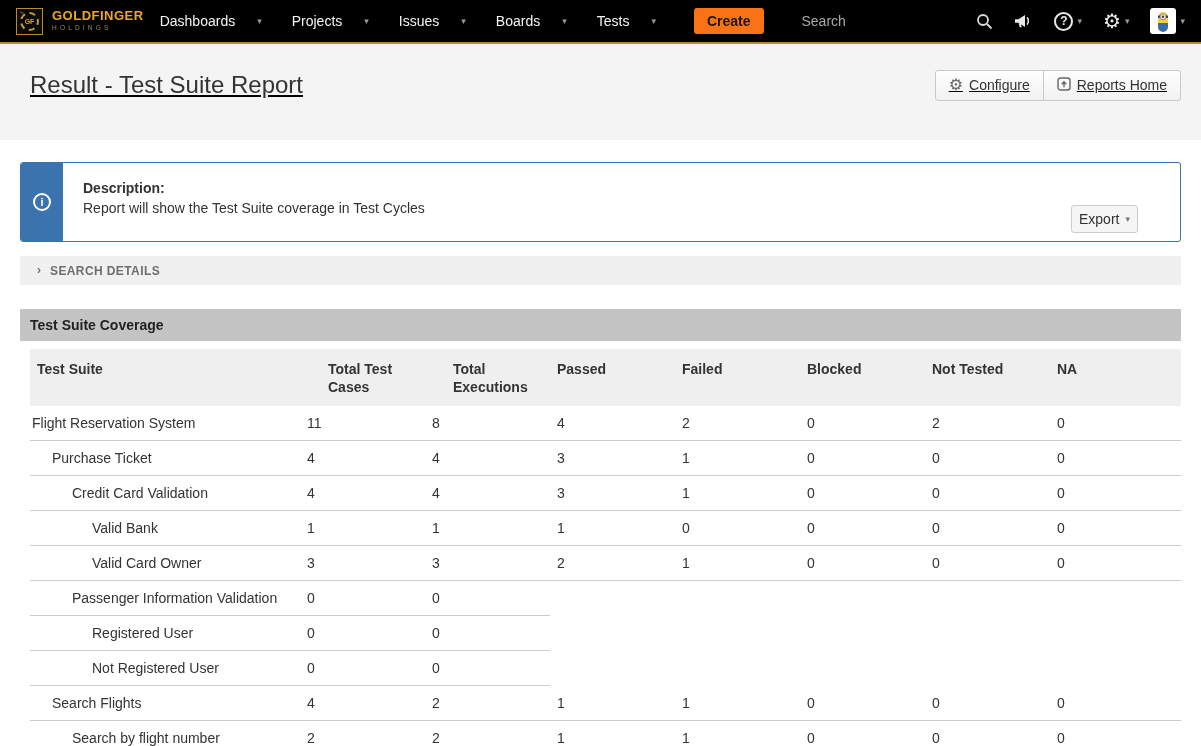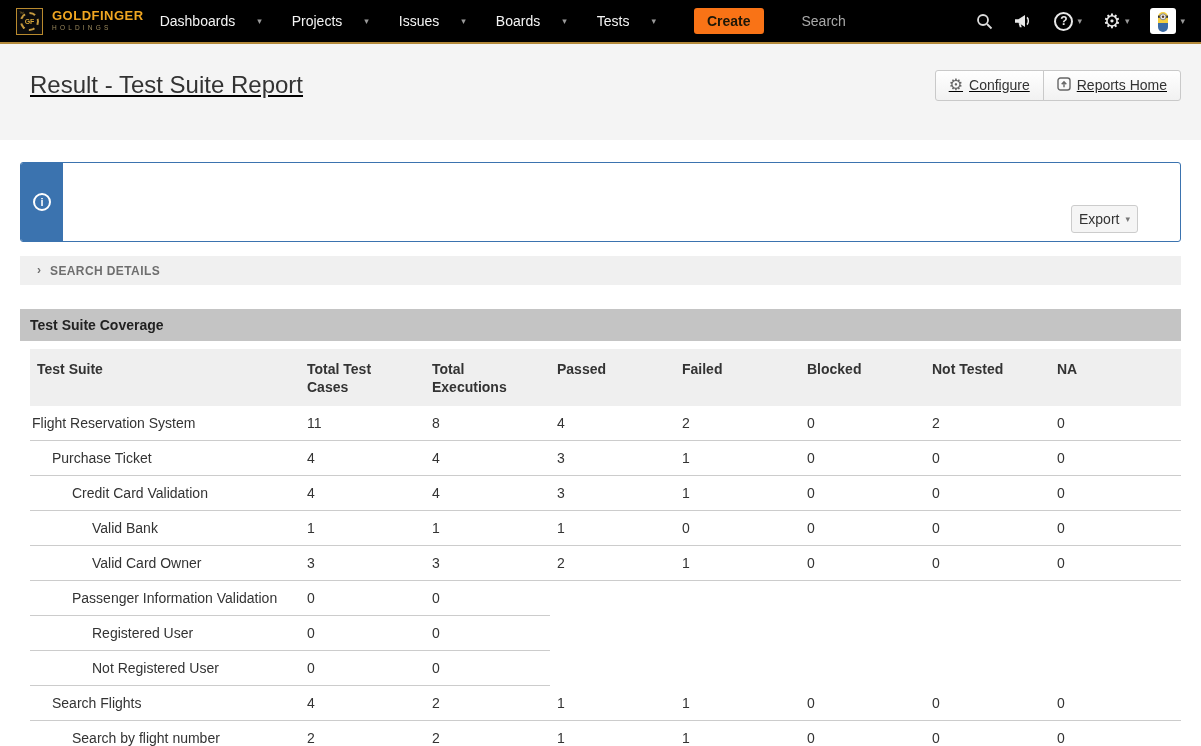--- a/index.html
+++ b/index.html
@@ -74,21 +74,21 @@
   .sd-label { font-size:12px; font-weight:bold; color:#6e6e6e; letter-spacing:.4px; }
 
   .coverage-header { margin-top:24px; background:#c4c4c4; height:32px; display:flex;
                      align-items:center; padding:0 10px; font-weight:bold; font-size:14px;
                      color:#222; }
   .coverage-table { margin:8px 0 0 10px; border-collapse:collapse; width:1151px;
                     table-layout:fixed; }
   .coverage-table th { background:#efefef; text-align:left; font-size:14px; color:#333;
                        padding:11px 7px 10px 7px; vertical-align:top; font-weight:bold;
                        line-height:18px; }
-  .coverage-table th .narrow { display:inline-block; max-width:80px; }
+  .coverage-table th .narrow { display:inline-block; max-width:80px;margin-left:21px; }
   .coverage-table td { font-size:14px; color:#333; padding:8px 7px;
                        border-bottom:1px solid #ccc; line-height:18px;
                        white-space:nowrap; overflow:hidden; }
   .coverage-table td.no-border { border-bottom:none; }
   .coverage-table tr.bold-row td { font-weight:normal; }
 </style>
 </head>
 <body>
 
 <div class="navbar">
@@ -183,20 +183,24 @@
       <span>Reports Home</span>
     </button>
   </div>
 </div>
 
 <div class="content">
 
   <div class="desc-panel">
     <div class="desc-accent">
       <span class="info-icon">i</span>
+    </div>
+    <div class="desc-body">
+      <div class="desc-label">Description:</div>
+      <div>Report will show the Test Suite coverage in Test Cycles</div>
     </div>
     <button class="export-btn">
       <span>Export</span>
       <span class="caret">▾</span>
     </button>
   </div>
 
   <div class="search-details">
     <span class="sd-chevron">›</span>
     <span class="sd-label">SEARCH DETAILS</span>

